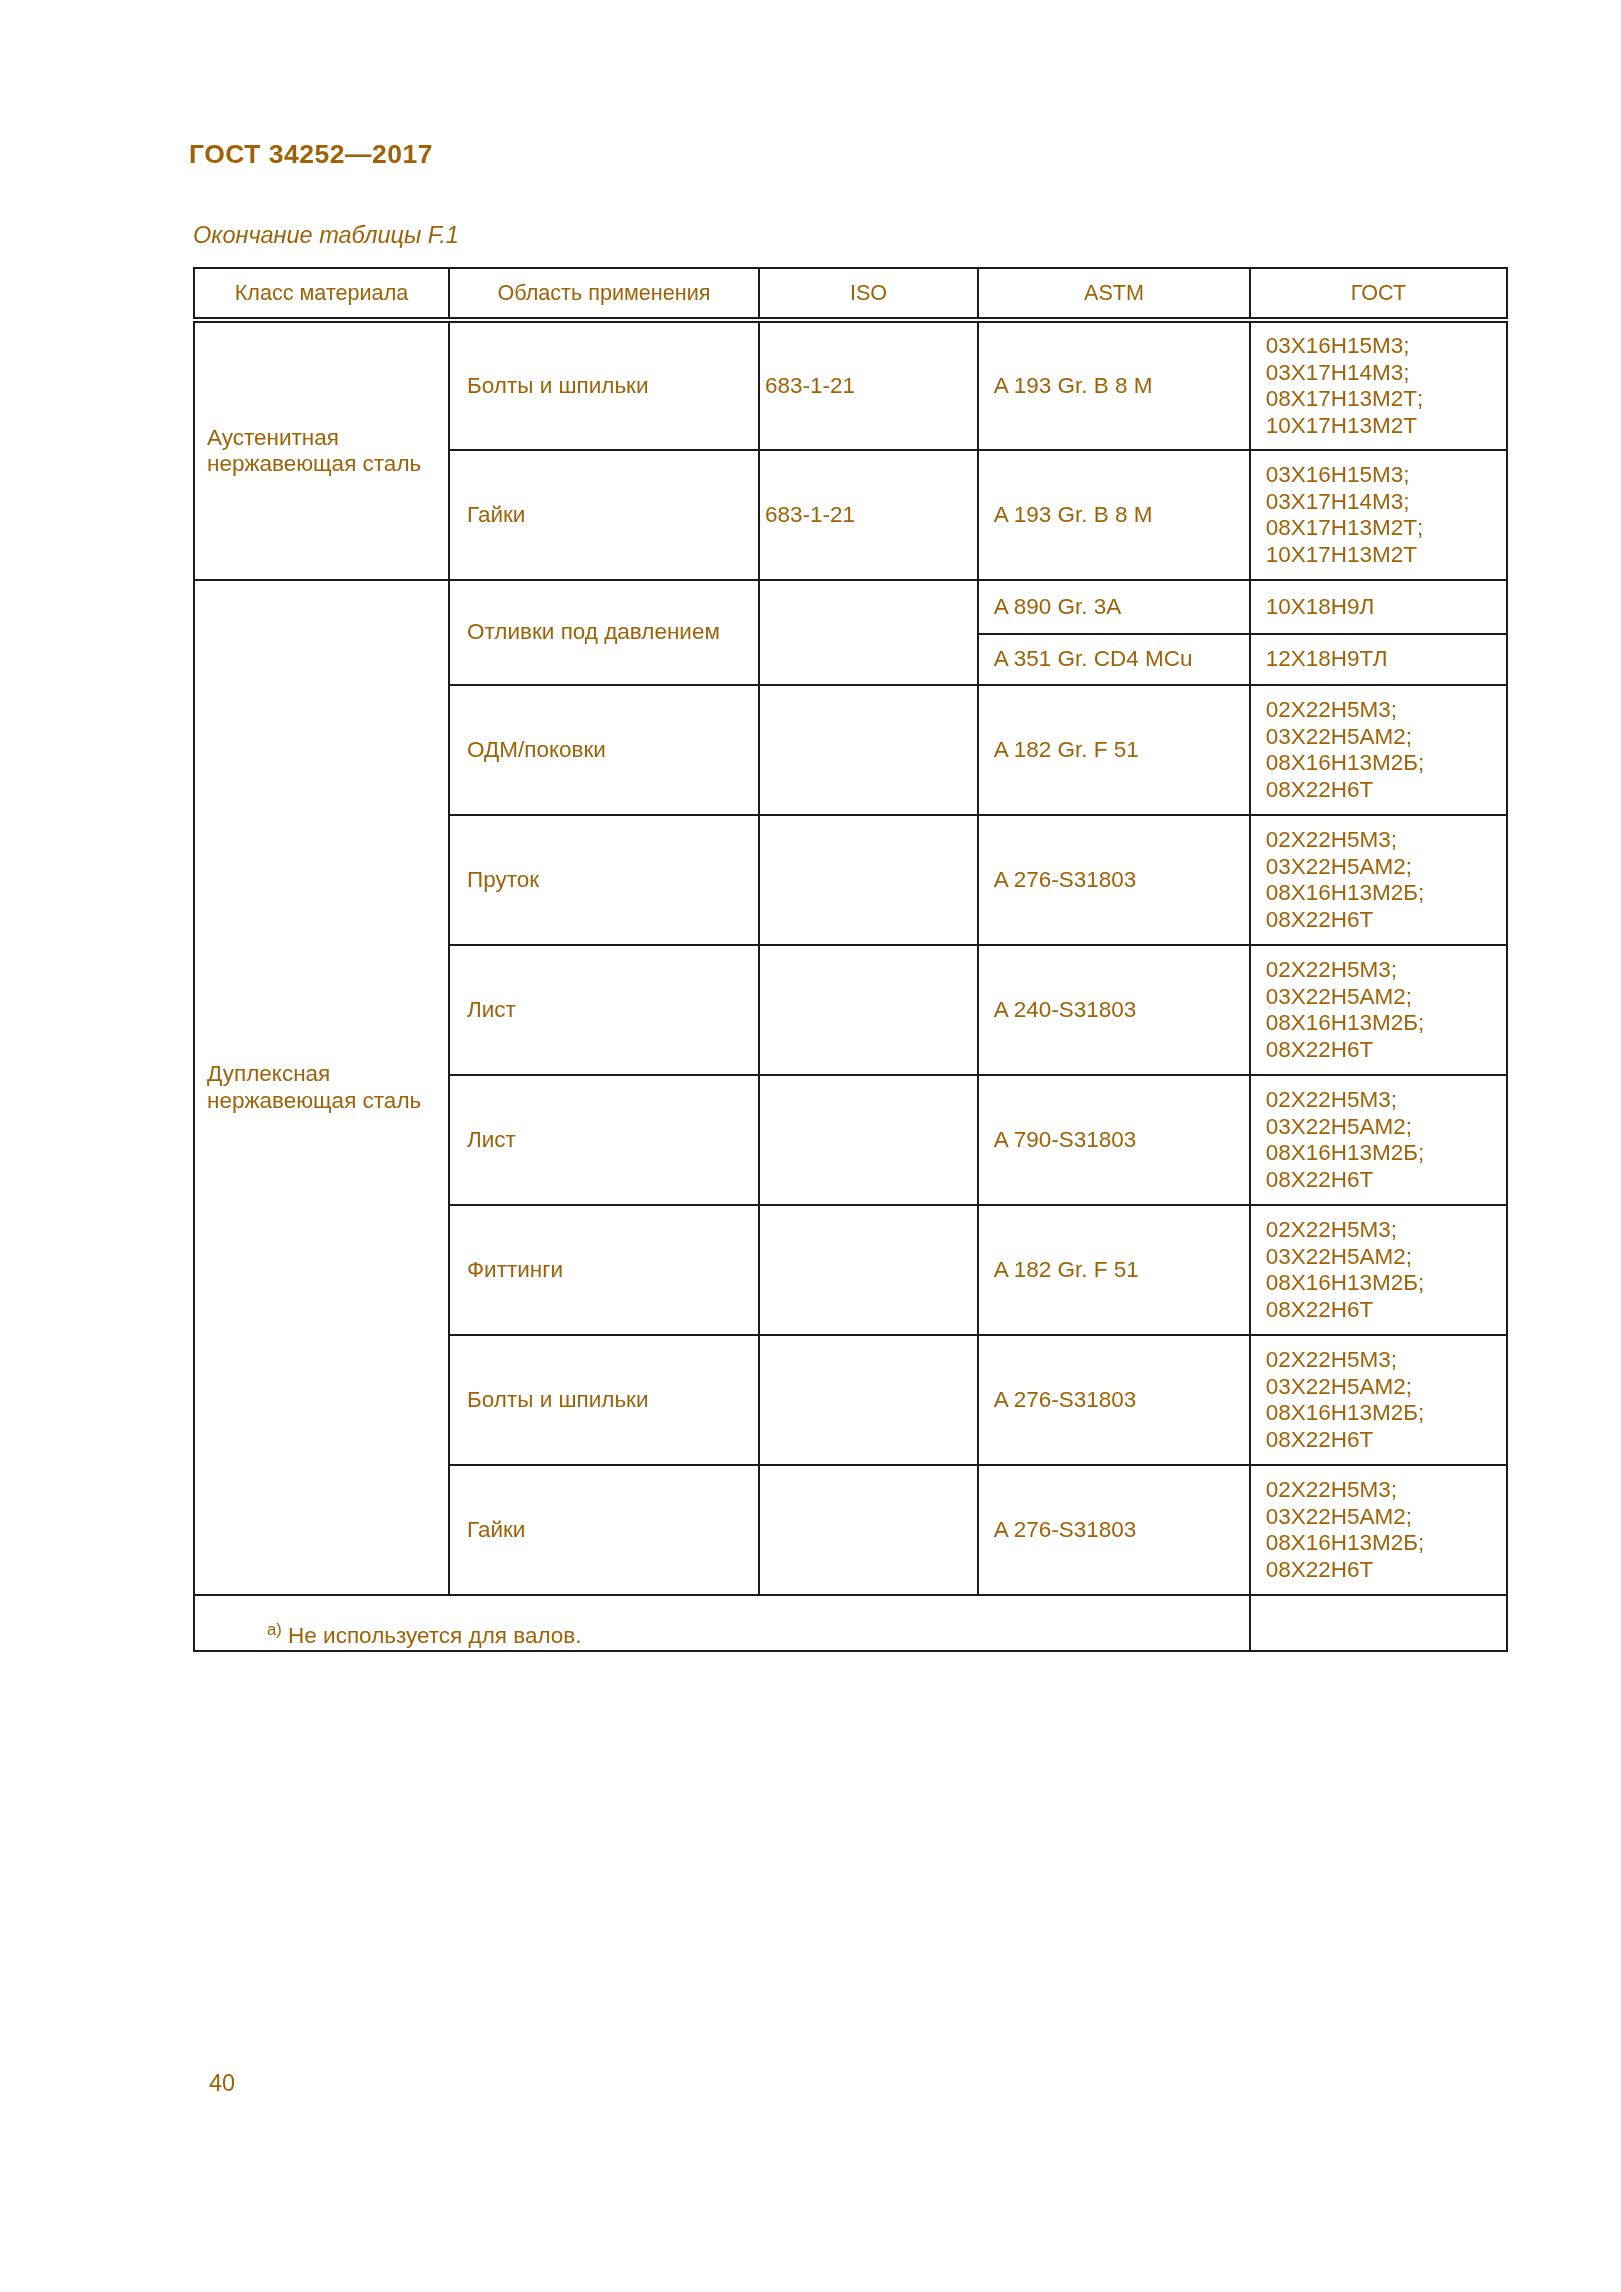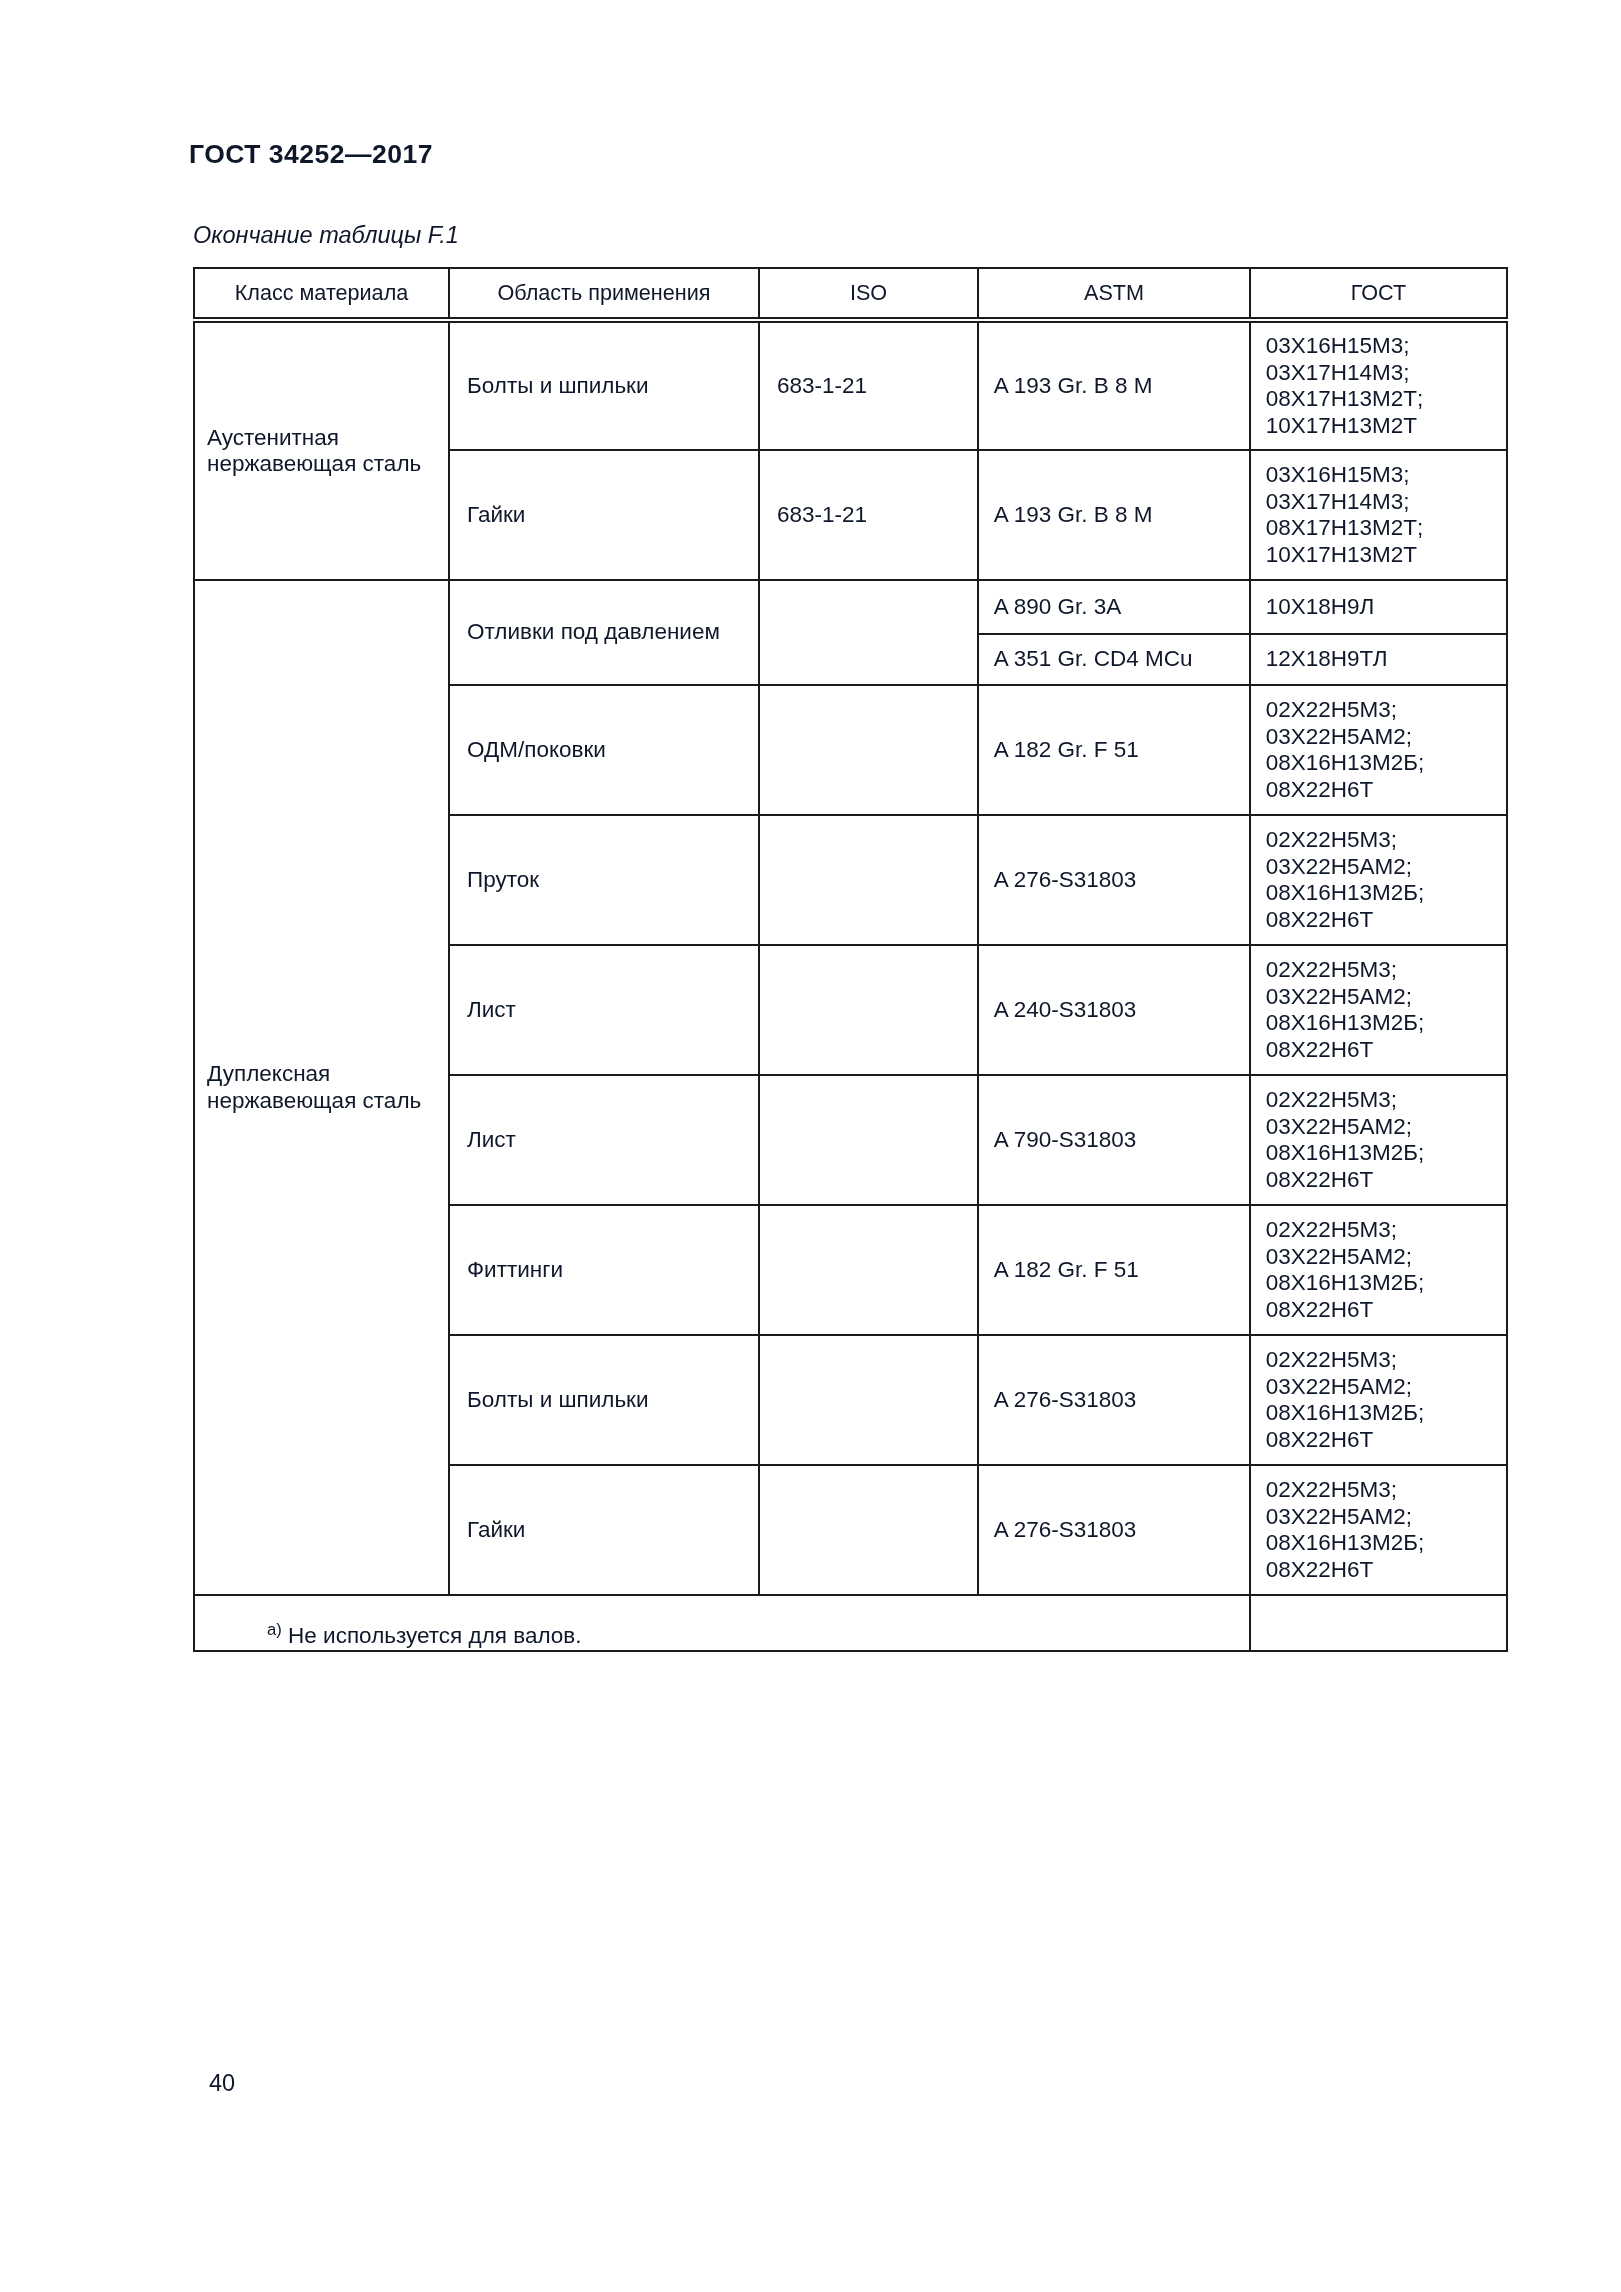--- a/index.html
+++ b/index.html
@@ -3,21 +3,21 @@
 <meta charset="utf-8">
 <style>
   * { margin: 0; padding: 0; box-sizing: border-box; }
   html, body { background: #e8e8e8; }
   .page {
     position: relative;
     width: 1621px;
     height: 2293px;
     background: #ffffff;
     font-family: "Liberation Sans", "DejaVu Sans", sans-serif;
-    color: #0f172a;
+    color: #a16207;
     overflow: hidden;
   }
   .doc-number {
     position: absolute;
     left: 189px;
     top: 139px;
     font-size: 26.5px;
     font-weight: bold;
     letter-spacing: 0.5px;
   }
@@ -52,21 +52,21 @@
   }
   table.materials th {
     font-weight: normal;
     text-align: center;
     font-size: 21.6px;
     height: 52px;
     border-bottom: 6.9px double #1b1b1b;
   }
   td.cell-material { padding-left: 12px; }
   td.cell-application { padding-left: 17px; }
-  td.cell-iso { padding-left: 17px; }
+  td.cell-iso { padding-left: 5px; }
   td.cell-astm { padding-left: 14.7px; }
   td.cell-gost { padding-left: 14.7px; border-radius: 17px; }
   tr.row-std { height: 130px; }
   tr.row-sub1 { height: 54px; }
   tr.row-sub2 { height: 51px; }
   tr.row-footnote { height: 56px; }
   td.cell-footnote { padding-left: 72px; font-size: 22.5px; }
   td.cell-footnote sup { font-size: 16.7px; line-height: 0; vertical-align: super; }
   .page-number {
     position: absolute;

